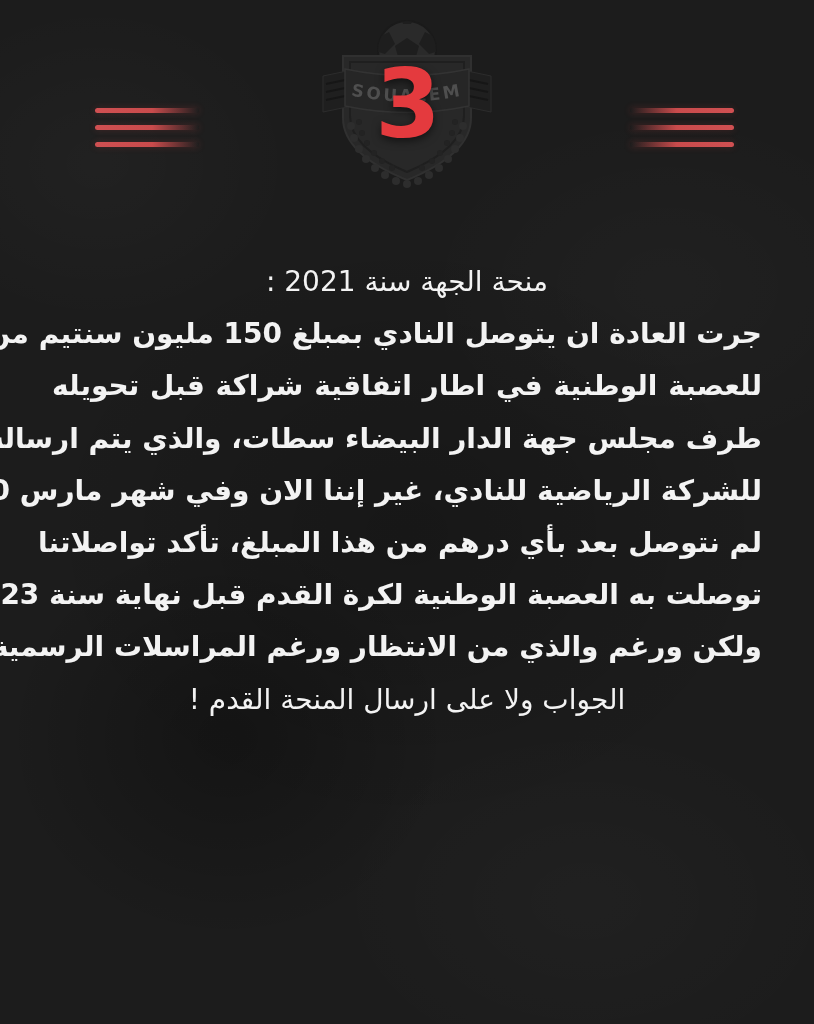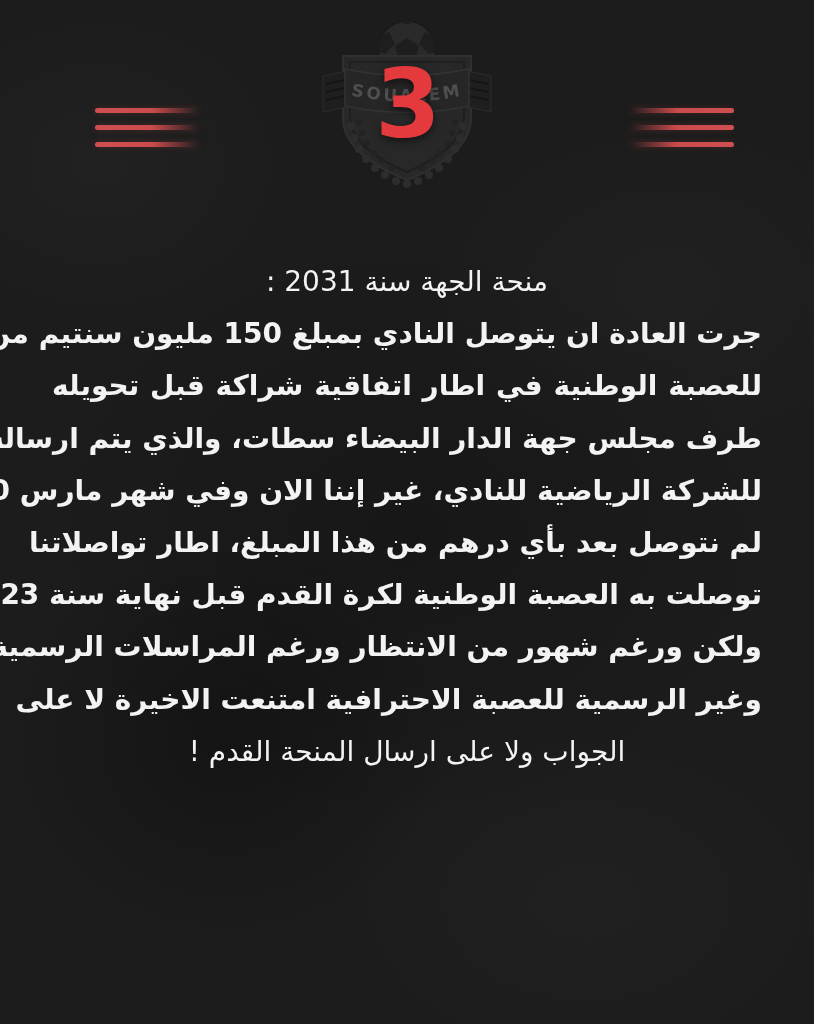--- a/index.html
+++ b/index.html
@@ -125,23 +125,22 @@
       <text font-size="17" font-weight="bold" fill="#4f4f4f" letter-spacing="3" font-family="DejaVu Sans, sans-serif">
         <textPath href="#bannerArc" startOffset="50%" text-anchor="middle">SOUALEM</textPath>
       </text>
     </g>
   </svg>
 </div>
 
 <div class="badge-number">3</div>
 
 <div class="text-block">
-  <div class="line-center">منحة الجهة سنة 2031 :</div>
+  <div class="line-center">منحة الجهة سنة 2021 :</div>
   <div class="line-just">جرت العادة ان يتوصل النادي بمبلغ 150 مليون سنتيم من</div>
   <div class="line-just">للعصبة الوطنية في اطار اتفاقية شراكة قبل تحويله</div>
   <div class="line-just">طرف مجلس جهة الدار البيضاء سطات، والذي يتم ارساله</div>
   <div class="line-just">للشركة الرياضية للنادي، غير إننا الان وفي شهر مارس 2030</div>
-  <div class="line-just">لم نتوصل بعد بأي درهم من هذا المبلغ، اطار تواصلاتنا</div>
+  <div class="line-just">لم نتوصل بعد بأي درهم من هذا المبلغ، تأكد تواصلاتنا</div>
   <div class="line-just">توصلت به العصبة الوطنية لكرة القدم قبل نهاية سنة 2023</div>
-  <div class="line-just">ولكن ورغم شهور من الانتظار ورغم المراسلات الرسمية</div>
-  <div class="line-just">وغير الرسمية للعصبة الاحترافية امتنعت الاخيرة لا على</div>
+  <div class="line-just">ولكن ورغم والذي من الانتظار ورغم المراسلات الرسمية</div>
   <div class="line-center">الجواب ولا على ارسال المنحة القدم !</div>
 </div>
 
 </body></html>

